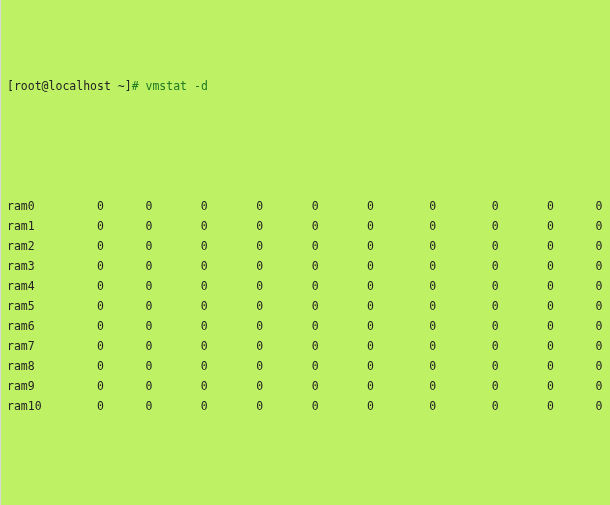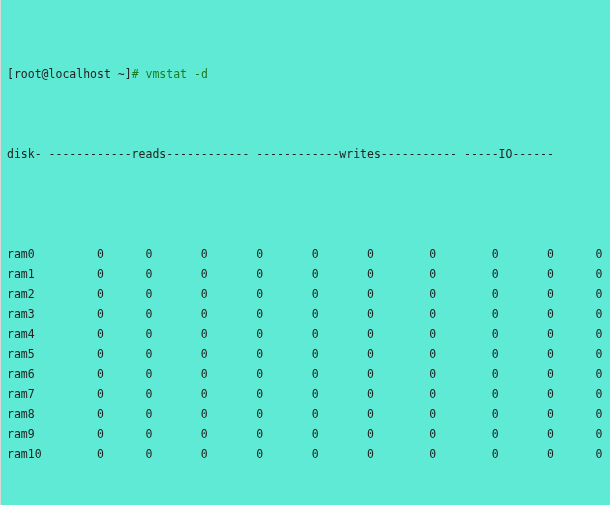--- a/index.html
+++ b/index.html
@@ -10,23 +10,23 @@
   body {
     width: 610px;
     height: 505px;
     overflow: hidden;
     font-family: "DejaVu Sans Mono", "Liberation Mono", monospace;
   }
   #terminal {
     width: 610px;
     height: 505px;
     box-sizing: border-box;
-    background: #5eead4;
+    background: #bef264;
     border-left: 1px solid #d8d8d8;
-    padding: 4px 0 0 6px;
+    padding: 16px 0 0 6px;
     font-size: 11.5px;
     line-height: 20px;
     color: #222222;
     white-space: pre;
     letter-spacing: 0px;
   }
   .line {
     white-space: pre;
     height: 20px;
     font-size: 11.5px;
@@ -45,20 +45,19 @@
     color: #222222;
   }
 </style>
 </head>
 <body>
 
 <div id="terminal">
 
   <div class="line"><span class="prompt-text">[root@localhost ~]</span><span class="prompt-sigil">#</span><span class="out"> </span><span class="cmd-text">vmstat -d</span></div>
 
-  <div class="line out">disk- ------------reads------------ ------------writes----------- -----IO------</div>
 
 
   <div id="rows"><div class="line out">ram0         0      0       0       0       0       0        0        0       0      0</div><div class="line out">ram1         0      0       0       0       0       0        0        0       0      0</div><div class="line out">ram2         0      0       0       0       0       0        0        0       0      0</div><div class="line out">ram3         0      0       0       0       0       0        0        0       0      0</div><div class="line out">ram4         0      0       0       0       0       0        0        0       0      0</div><div class="line out">ram5         0      0       0       0       0       0        0        0       0      0</div><div class="line out">ram6         0      0       0       0       0       0        0        0       0      0</div><div class="line out">ram7         0      0       0       0       0       0        0        0       0      0</div><div class="line out">ram8         0      0       0       0       0       0        0        0       0      0</div><div class="line out">ram9         0      0       0       0       0       0        0        0       0      0</div><div class="line out">ram10        0      0       0       0       0       0        0        0       0      0</div></div>
 
   
 
 </div>
 
 </body></html>

